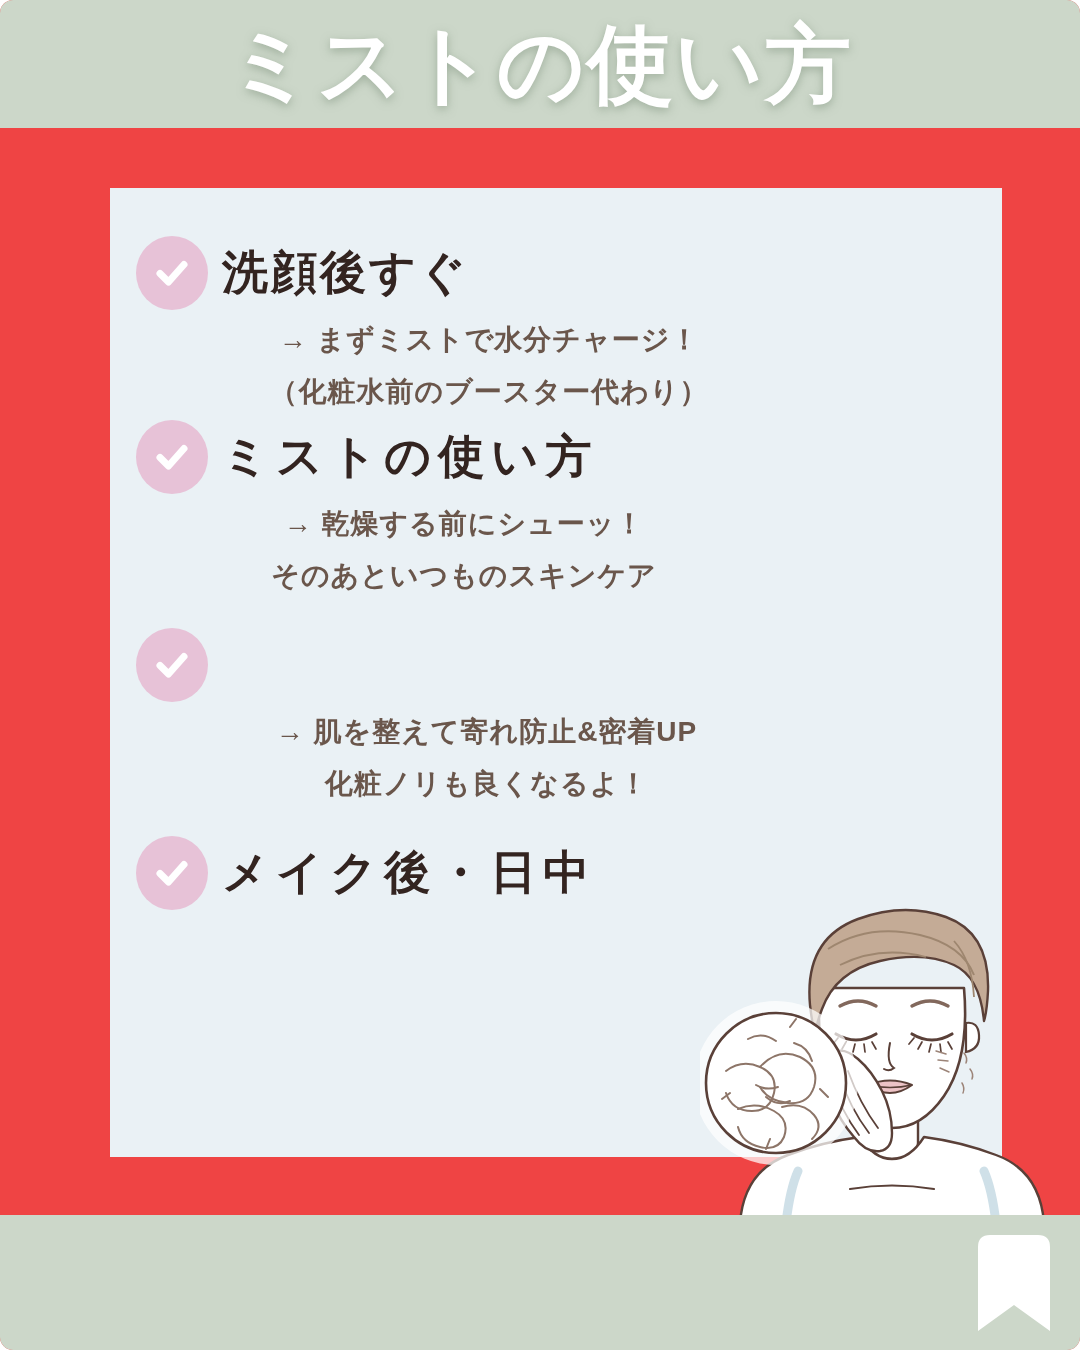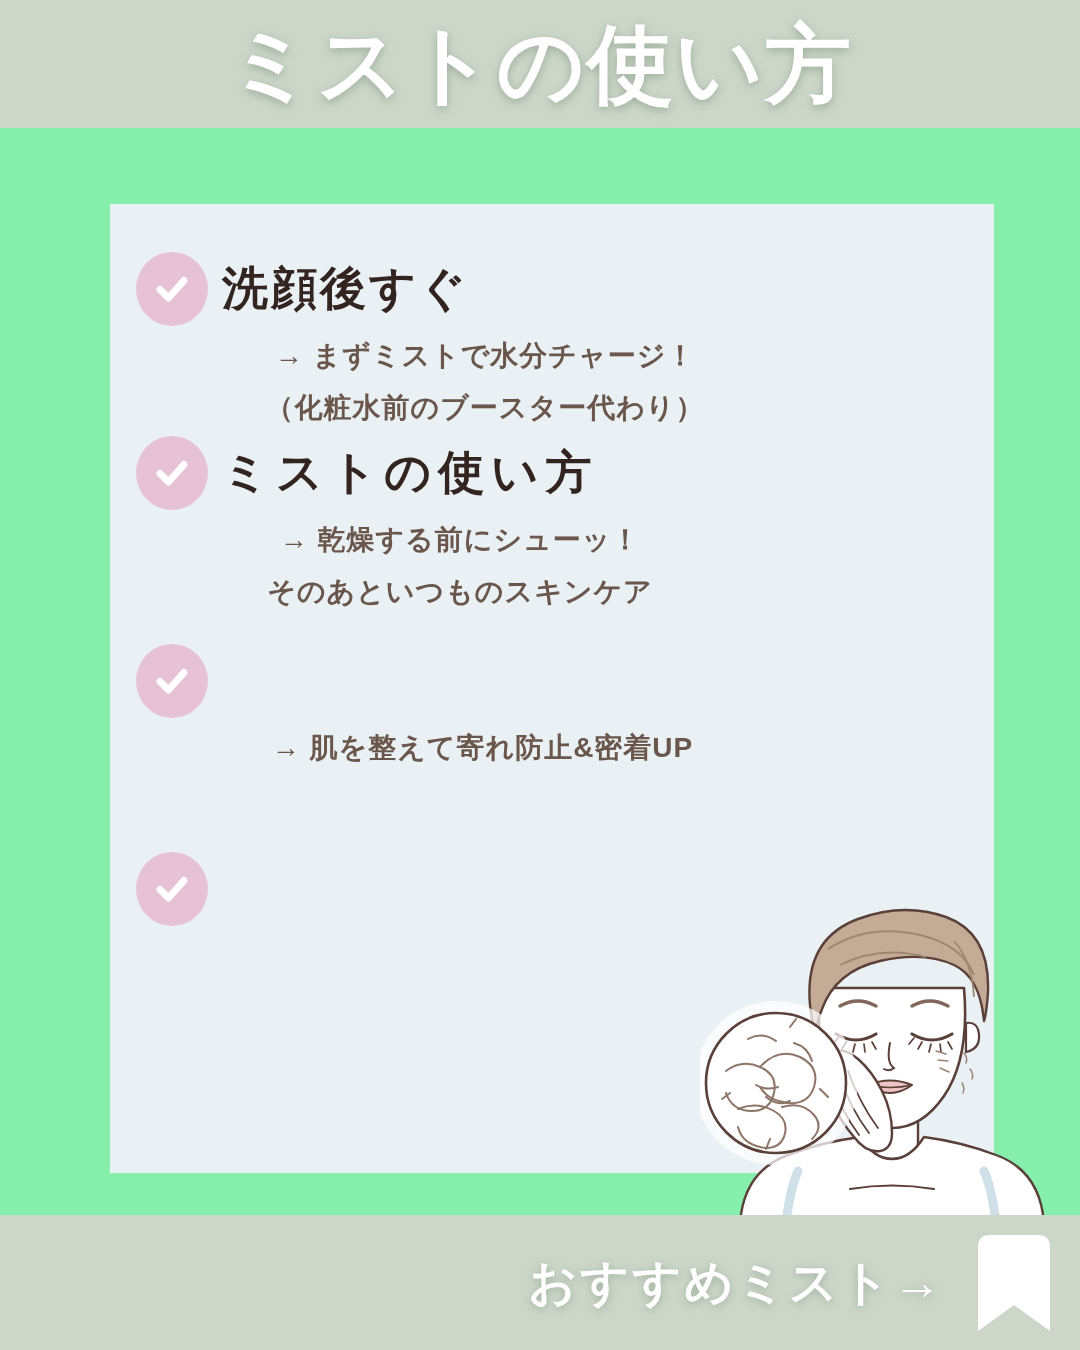--- a/index.html
+++ b/index.html
@@ -8,22 +8,23 @@
     background: #ffffff;
   }
   body {
     font-family: "Liberation Sans", "DejaVu Sans", sans-serif;
   }
 
   .poster {
     position: relative;
     width: 1080px;
     height: 1350px;
-    background: #86efac;
+    background: #ef4444;
     overflow: hidden;
+    border-radius: 13px;
   }
 
   
   .header-bar {
     position: absolute;
     left: 0;
     top: 0;
     width: 1080px;
     height: 128px;
     background: #ccd7c9;
@@ -39,24 +40,25 @@
     line-height: 1;
     text-shadow: 0 3px 10px rgba(120,140,118,0.55);
     white-space: nowrap;
     -webkit-font-smoothing: antialiased;
   }
 
   
   .content-panel {
     position: absolute;
     left: 110px;
-    top: 204px;
+    top: 188px;
     width: 884px;
     height: 969px;
     background: #eaf1f5;
+    padding-left: 8px;
   }
 
   .list {
     position: absolute;
     left: 0;
     top: 0;
     width: 100%;
     height: 100%;
   }
 
@@ -208,30 +210,32 @@
       <div class="list-item item-3">
         <div class="item-head">
           <span class="check-badge">
             <svg width="44" height="44" viewBox="0 0 44 44" aria-hidden="true">
               <path d="M10 22.5 L18.5 31 L34 13.5" fill="none" stroke="#ffffff" stroke-width="7" stroke-linecap="round" stroke-linejoin="round"></path>
             </svg>
           </span>
         </div>
         <div class="item-lines">
           <div class="item-line">→ 肌を整えて寄れ防止&amp;密着UP</div>
+          <div class="item-line">化粧ノリも良くなるよ！</div>
         </div>
       </div>
 
       <div class="list-item item-4">
         <div class="item-head">
           <span class="check-badge">
             <svg width="44" height="44" viewBox="0 0 44 44" aria-hidden="true">
               <path d="M10 22.5 L18.5 31 L34 13.5" fill="none" stroke="#ffffff" stroke-width="7" stroke-linecap="round" stroke-linejoin="round"></path>
             </svg>
           </span>
+          <span class="item-title spaced">メイク後・日中</span>
         </div>
       </div>
 
     </div>
   </div>
 
   <div class="illustration">
     <svg viewBox="0 0 380 330" aria-hidden="true">
       <defs>
         <clipPath id="faceClip">
@@ -296,21 +300,20 @@
         <path d="M48 146 q14 -8 28 2"></path>
         <path d="M94 150 q14 4 18 18"></path>
         <path d="M30 200 l-8 6 M120 196 l8 8 M70 246 l-4 10 M90 134 l6 -8"></path>
         <path d="M56 192 q10 6 22 2"></path>
         <path d="M66 204 q12 10 24 4"></path>
       </g>
     </svg>
   </div>
 
   <div class="footer-bar">
-    <div class="footer-cta">おすすめミスト→</div>
     <div class="bookmark-icon">
       <svg viewBox="0 0 88 100" aria-hidden="true">
         <path d="M8 14 q0 -12 12 -12 L68 2 q12 0 12 12 L80 98 L44 72 L8 98 Z" fill="#ffffff"></path>
       </svg>
     </div>
   </div>
 
 </div>
 
 </body></html>

